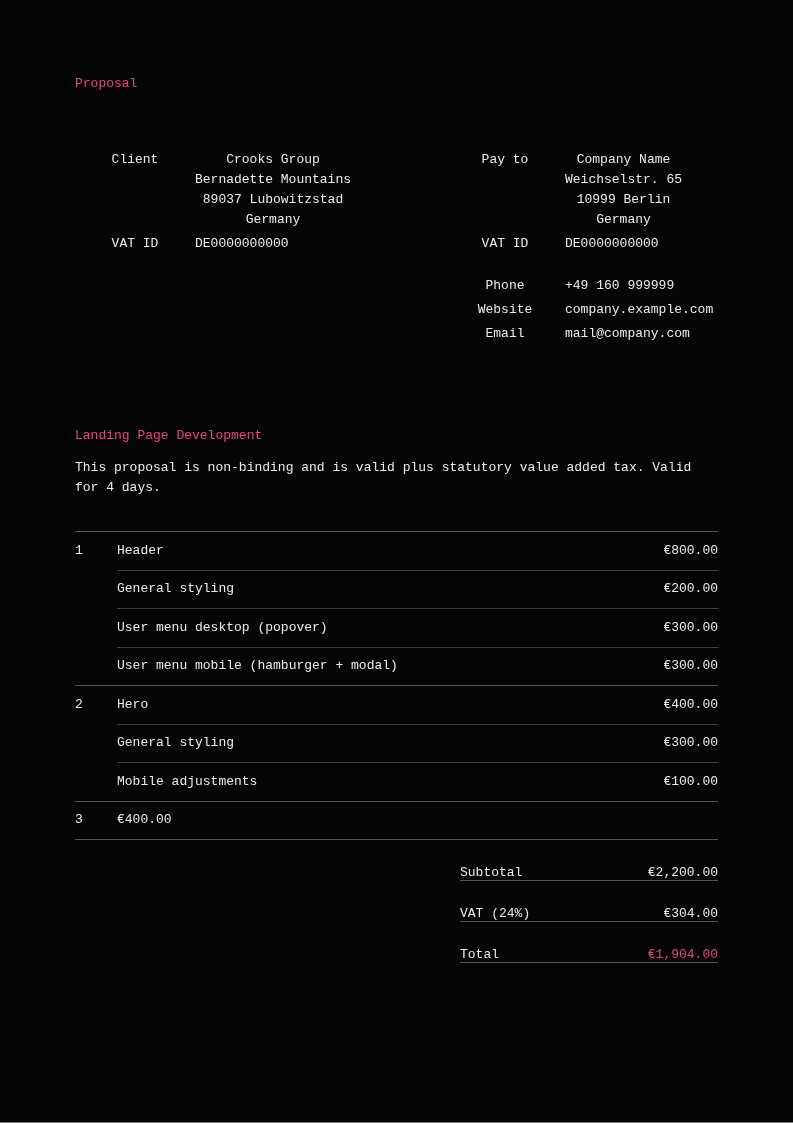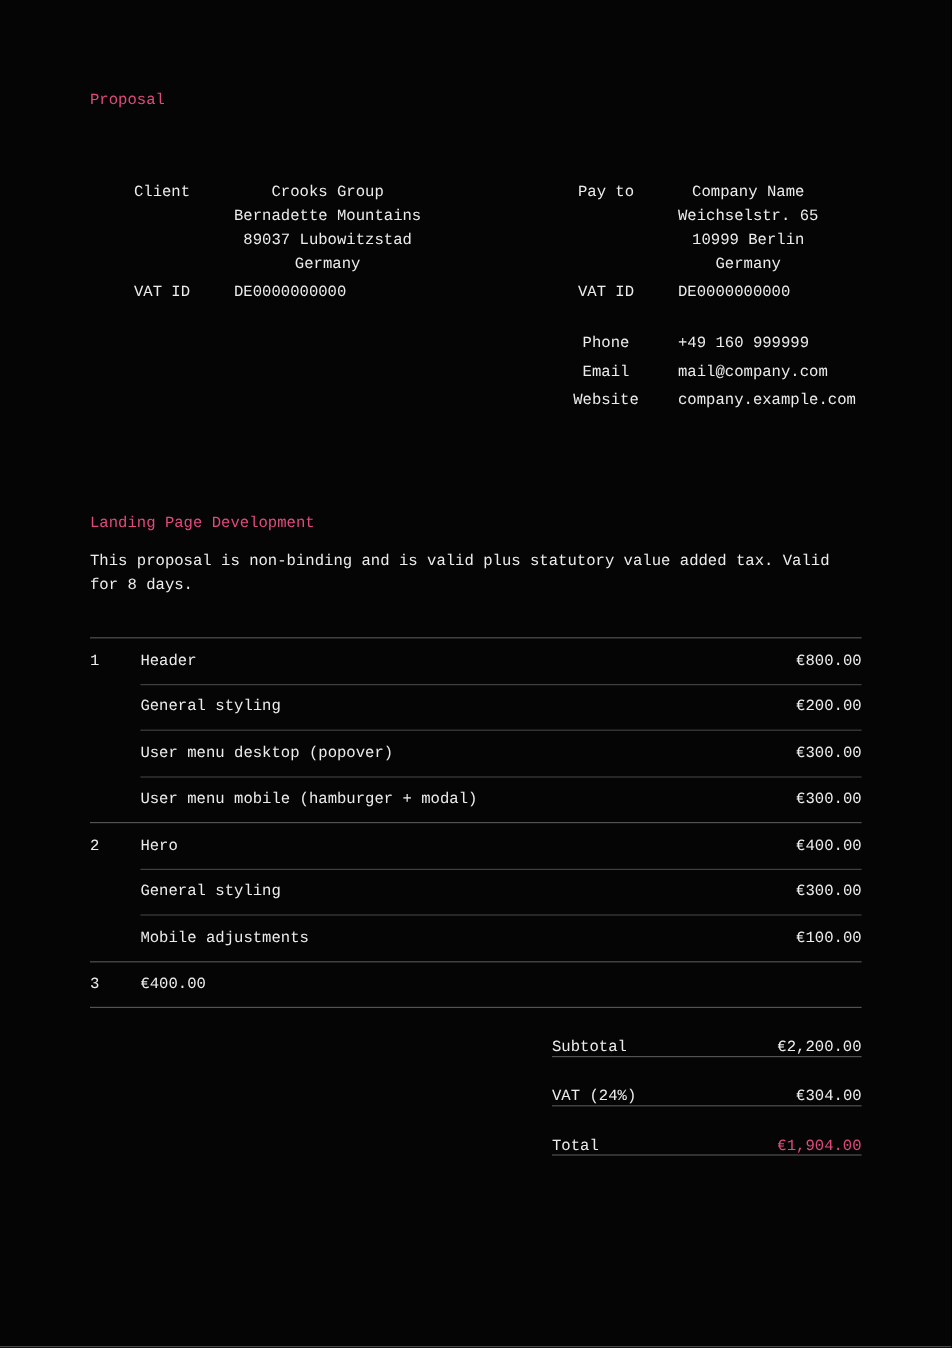--- a/index.html
+++ b/index.html
@@ -130,35 +130,35 @@
           <div class="pvalue">DE0000000000</div>
         </div>
         <div class="pmeta">
 
             <div class="prow">
               <div class="plabel">Phone</div>
               <div class="pvalue">+49 160 999999</div>
             </div>
 
             <div class="prow">
+              <div class="plabel">Website</div>
+              <div class="pvalue">company.example.com</div>
+            </div>
+
+            <div class="prow">
               <div class="plabel">Email</div>
               <div class="pvalue">mail@company.com</div>
             </div>
-
-            <div class="prow">
-              <div class="plabel">Website</div>
-              <div class="pvalue">company.example.com</div>
-            </div>
           </div>
       </div>
 
     </div>
 
     <div class="section-title">Landing Page Development</div>
-    <div class="section-desc">This proposal is non-binding and is valid plus statutory value added tax. Valid for 8 days.</div>
+    <div class="section-desc">This proposal is non-binding and is valid plus statutory value added tax. Valid for 4 days.</div>
 
     <div class="items">
 
         <div class="item-row main">
           <div class="col-num">1</div>
           <div class="col-desc">Header</div>
           <div class="col-price">€800.00</div>
         </div>
 
         <div class="item-row sub">

